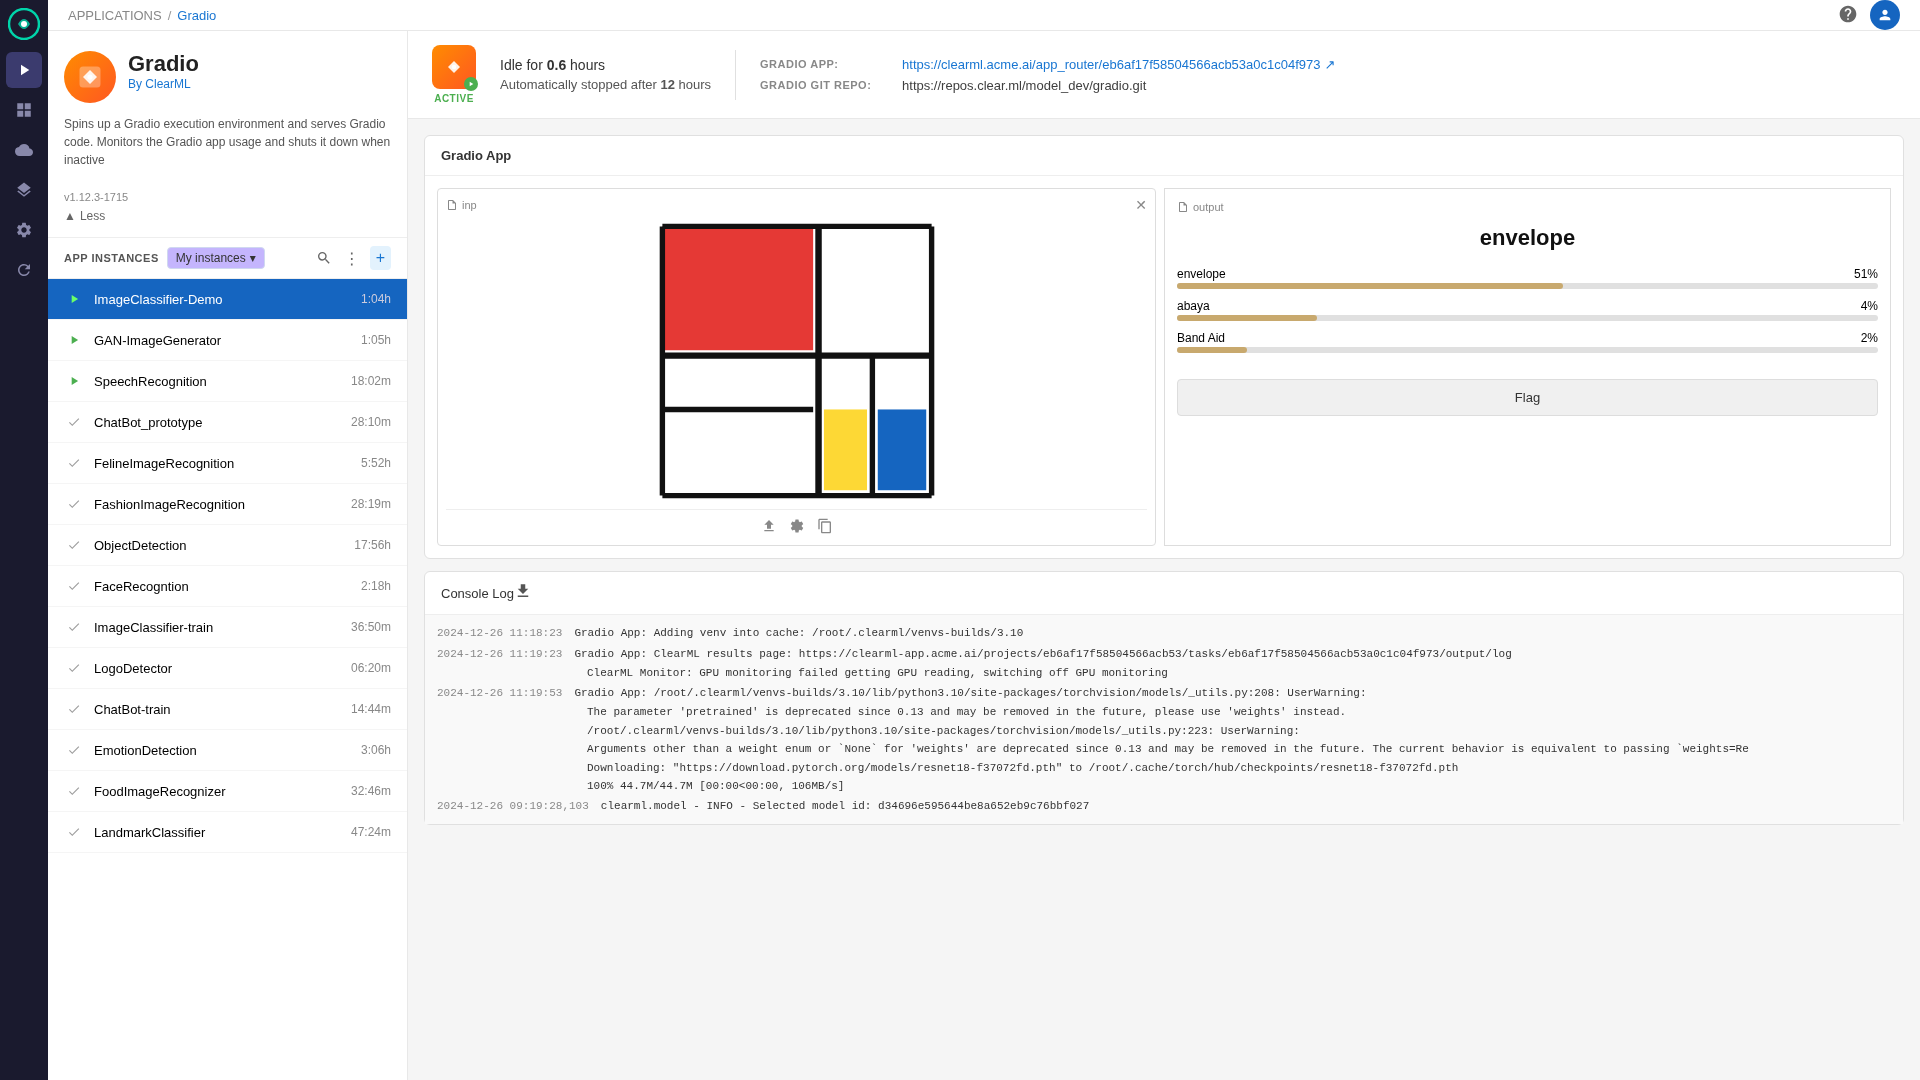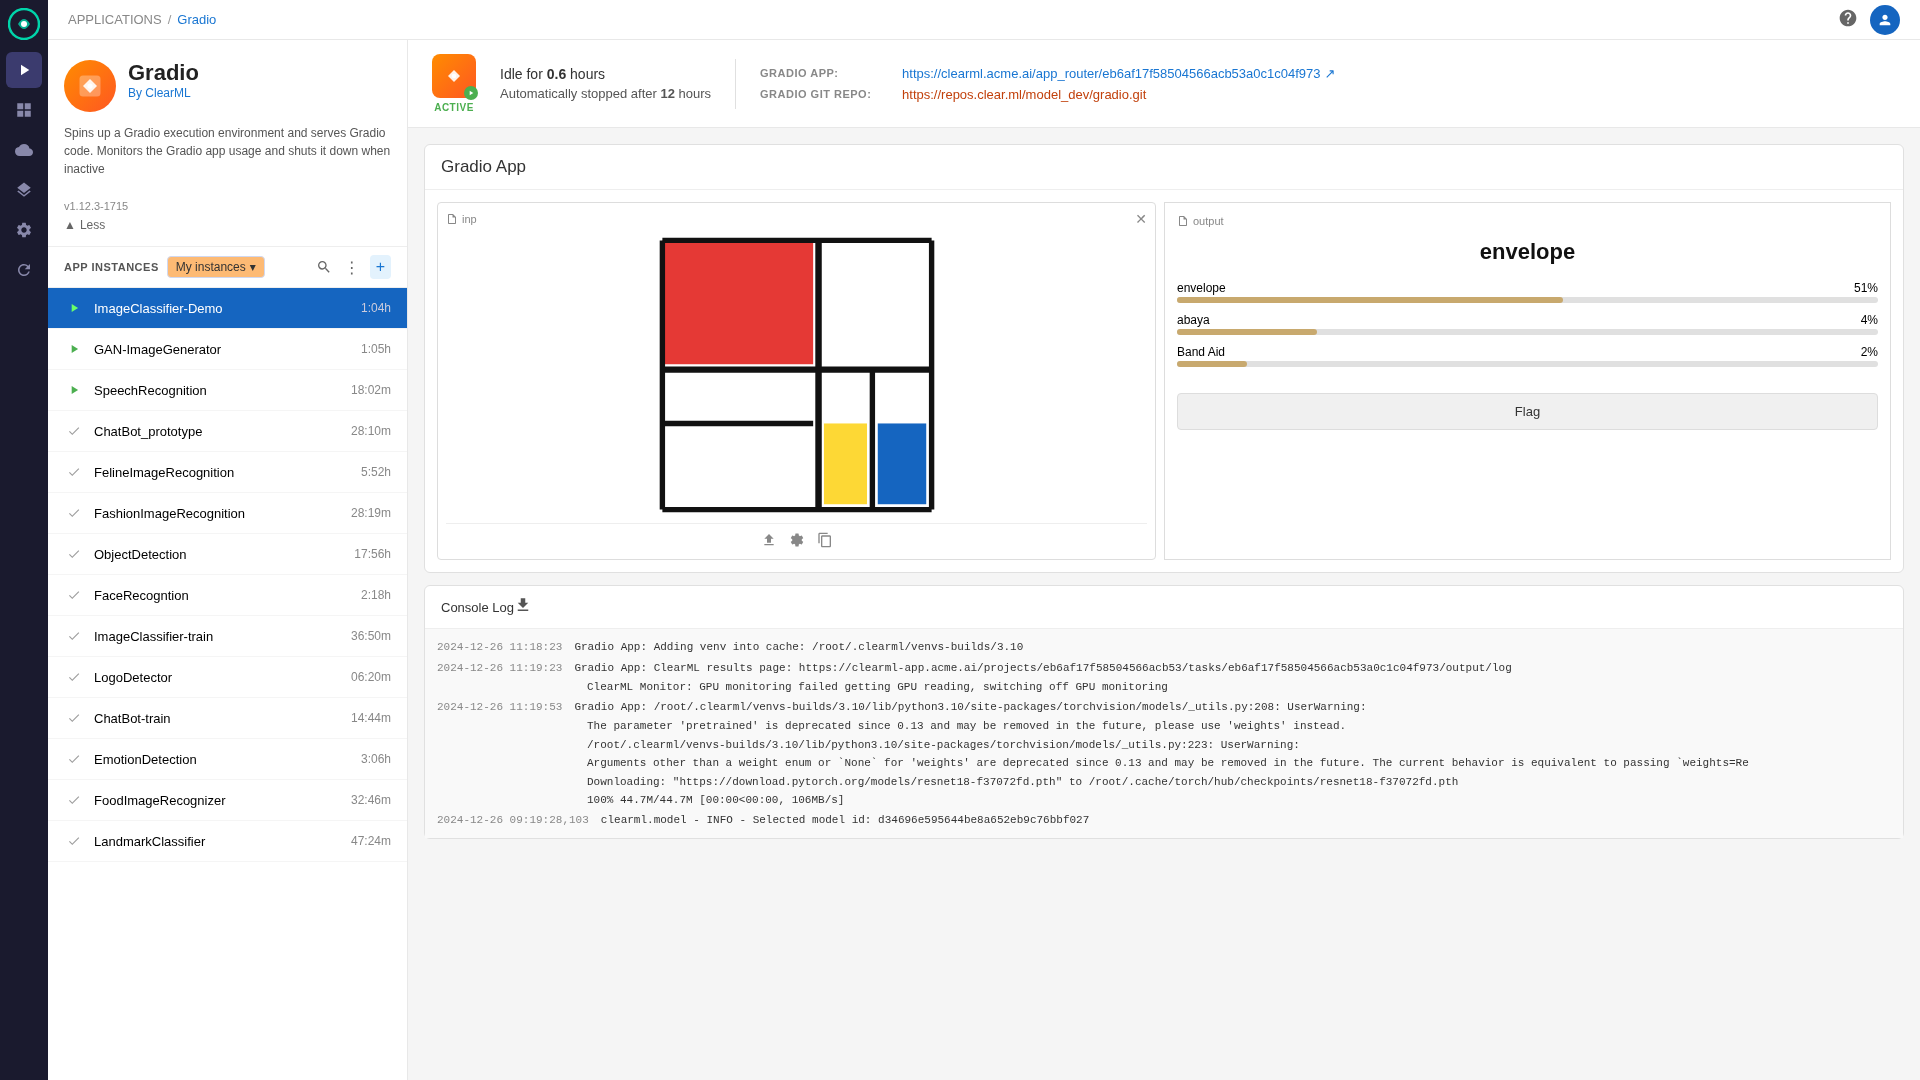--- a/index.html
+++ b/index.html
@@ -37,21 +37,21 @@
     .main-area {
       flex: 1;
       display: flex;
       flex-direction: column;
       overflow: hidden;
     }
     .top-header {
       background: #fff;
       border-bottom: 1px solid #e8e8e8;
       padding: 0 20px;
-      height: 40px;
+      height: 31px;
       display: flex;
       align-items: center;
       gap: 8px;
       flex-shrink: 0;
     }
     .breadcrumb {
       display: flex;
       align-items: center;
       gap: 6px;
       font-size: 13px;
@@ -132,21 +132,21 @@
       font-size: 11px;
       font-weight: 700;
       color: #555;
       text-transform: uppercase;
       letter-spacing: 0.5px;
     }
     .instances-filter {
       display: flex;
       align-items: center;
       gap: 4px;
-      background: #fdba74;
+      background: #c4b5fd;
       border: 1px solid #d0d8f0;
       border-radius: 4px;
       padding: 3px 8px;
       font-size: 12px;
       color: #333;
       cursor: pointer;
     }
     .instances-actions {
       margin-left: auto;
       display: flex;
@@ -251,40 +251,40 @@
     .status-text-area { display: flex; flex-direction: column; gap: 4px; }
     .status-idle { font-size: 14px; color: #333; }
     .status-idle strong { font-weight: 700; }
     .status-stop { font-size: 13px; color: #555; }
     .status-stop strong { font-weight: 700; }
     .status-divider { width: 1px; height: 50px; background: #e0e0e0; }
     .status-info-grid { display: flex; flex-direction: column; gap: 6px; }
     .status-info-row { display: flex; align-items: center; gap: 12px; }
     .status-info-label { font-size: 11px; color: #888; font-weight: 600; text-transform: uppercase; letter-spacing: 0.5px; min-width: 130px; }
     .status-info-link { font-size: 13px; color: #1976d2; text-decoration: none; display: flex; align-items: flex-end; gap: 4px; }
-    .status-info-text { font-size: 13px; color: #c2410c; }
+    .status-info-text { font-size: 13px; color: #404040; }
 
     
     .app-panel {
       flex: 1;
       overflow-y: auto;
       padding: 16px;
       display: flex;
       flex-direction: column;
       gap: 12px;
     }
 
     .panel-section {
       background: #fff;
       border: 1px solid #e0e0e0;
       border-radius: 6px;
     }
     .panel-section-title {
-      font-size: 17px;
-      font-weight: 400;
+      font-size: 13px;
+      font-weight: 700;
       color: #333;
       padding: 12px 16px;
       border-bottom: 1px solid #eee;
     }
     .gradio-app-content {
       padding: 12px;
       display: flex;
       gap: 8px;
       min-height: 300px;
     }

